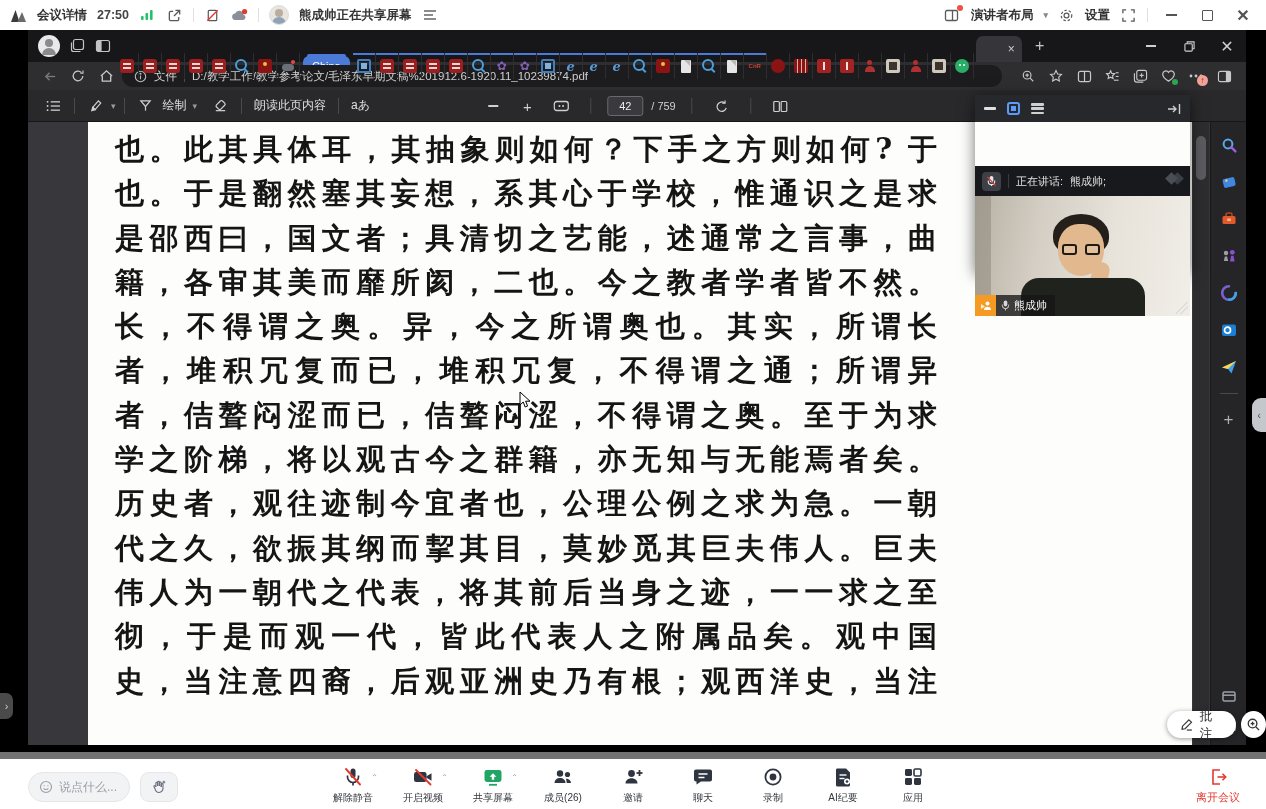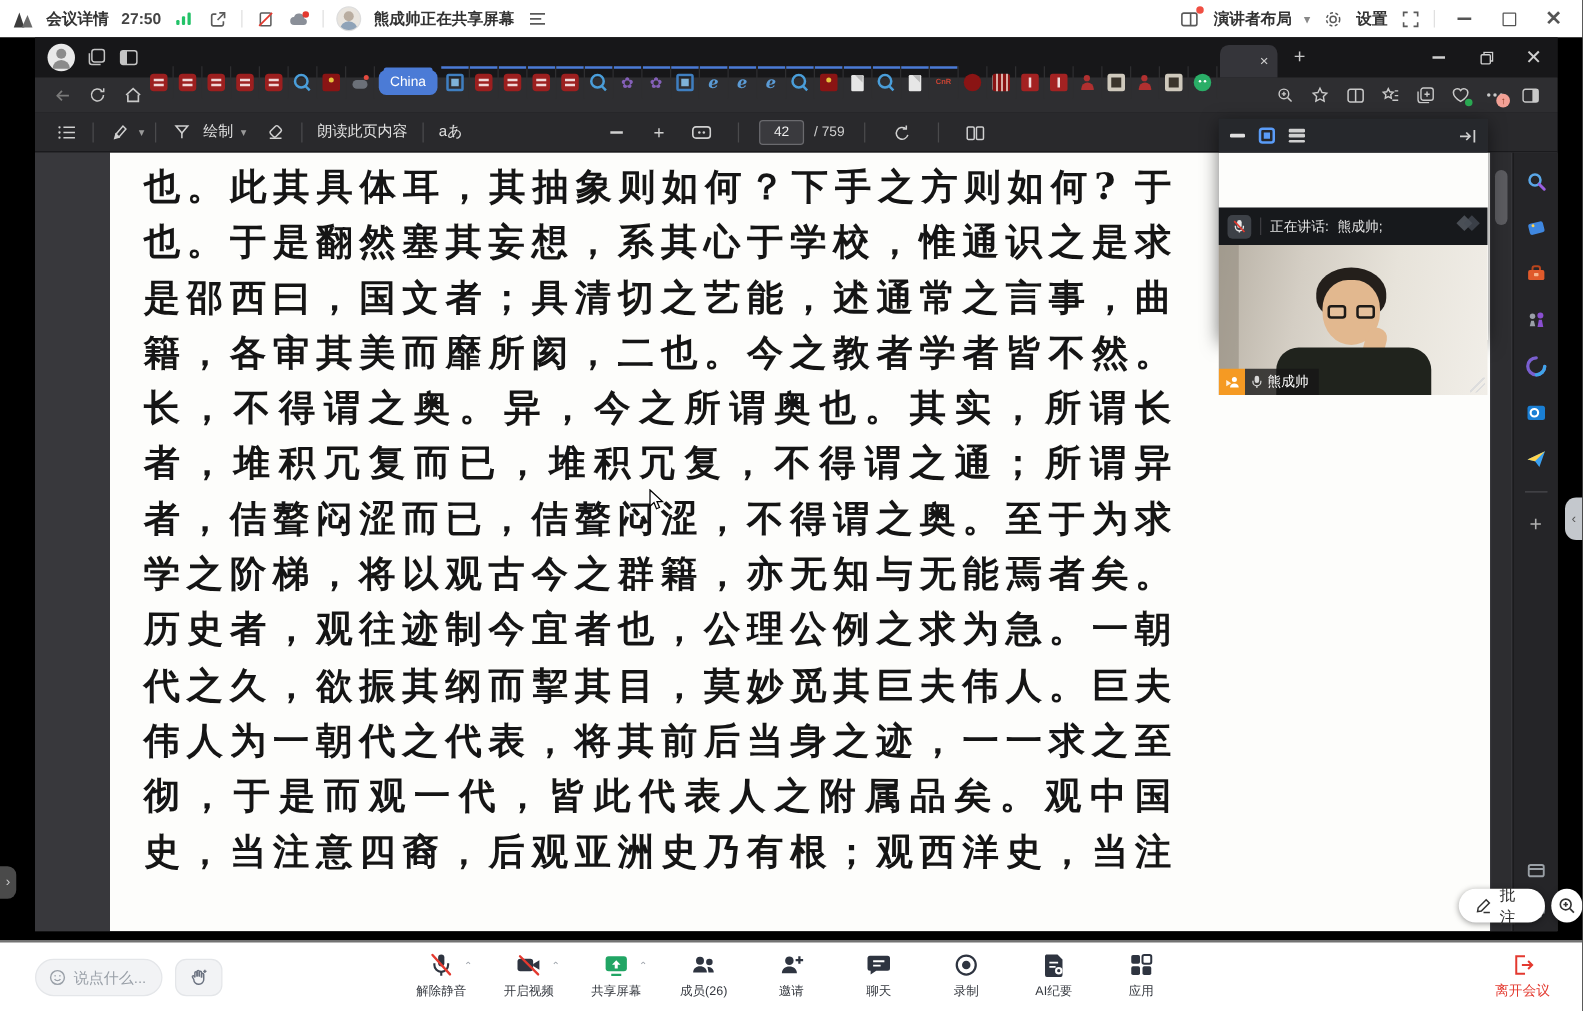--- a/index.html
+++ b/index.html
@@ -137,21 +137,21 @@
   .vv-glasses::before{left:1px;} .vv-glasses::after{right:1px;}
   .vv-body{position:absolute;left:46px;bottom:0;width:124px;height:38px;border-radius:18px 18px 0 0;background:#20231d;}
   .vv-hand{position:absolute;left:116px;top:66px;width:17px;height:30px;border-radius:8px;background:#e2b88f;transform:rotate(14deg);}
   .vname{position:absolute;left:0;bottom:0;display:flex;align-items:stretch;height:21px;}
   .vbadge{width:21px;background:#f59a23;display:flex;align-items:center;justify-content:center;}
   .vnamechip{background:rgba(22,22,22,.78);display:flex;align-items:center;gap:4px;padding:0 8px 0 5px;}
   .vnamechip span{font-size:11px;color:#fff;}
   .vresize{position:absolute;right:2px;bottom:2px;width:12px;height:12px;
            background:linear-gradient(135deg,transparent 0 45%,#ddd 45% 52%,transparent 52% 66%,#ddd 66% 72%,transparent 72%);}
   
-  .bottombar{position:absolute;left:0;bottom:0;width:1266px;height:57px;background:#fff;border-top:2px solid #737373;box-sizing:border-box;}
+  .bottombar{position:absolute;left:0;bottom:0;width:1266px;height:57px;background:#fff;border-top:7px solid #737373;box-sizing:border-box;}
   .chatpill{position:absolute;left:28px;top:13px;width:102px;height:30px;border-radius:16px;background:#f2f3f5;border:1px solid #e4e6e9;
             display:flex;align-items:center;gap:6px;padding:0 10px;box-sizing:border-box;}
   .chatpill span{font-size:12px;color:#9aa0a8;}
   .handbtn{position:absolute;left:140px;top:13px;width:38px;height:30px;border-radius:9px;background:#f2f3f5;border:1px solid #e4e6e9;
            display:flex;align-items:center;justify-content:center;box-sizing:border-box;}
   .centerbtns{position:absolute;left:50%;top:7px;transform:translateX(-50%);display:flex;gap:22px;}
   .cbtn{display:flex;flex-direction:column;align-items:center;gap:3px;min-width:48px;position:relative;background:none;border:none;padding:0;}
   .cbtn .lbl{font-size:10px;color:#33373e;}
   .cbtn .chv{position:absolute;right:-1px;top:7px;font-size:8px;color:#9aa0a8;}
   .leavebtn{position:absolute;right:20px;top:7px;display:flex;flex-direction:column;align-items:center;gap:3px;background:none;border:none;}
@@ -402,20 +402,30 @@
               <path d="M13.5 8a5.5 5.5 0 1 1-1.6-3.9"></path>
               <path d="M13.7 1.8v3h-3" stroke-width="1.3"></path>
             </svg>
         </span>
         <span class="nav-ico">
           <svg width="15" height="14" viewBox="0 0 16 15" fill="none" stroke="#c9c9c9" stroke-width="1.4">
               <path d="M2 7.5L8 2l6 5.5"></path>
               <path d="M3.5 7v6h9V7"></path>
             </svg>
         </span>
+        <div class="url-pill">
+          <svg width="13" height="13" viewBox="0 0 14 14" fill="none" stroke="#b9b9b9" stroke-width="1.2">
+              <circle cx="7" cy="7" r="5.6"></circle>
+              <line x1="7" y1="6" x2="7" y2="10"></line>
+              <circle cx="7" cy="4" r="0.5" fill="#b9b9b9"></circle>
+            </svg>
+          <span class="scheme">文件</span>
+          <span class="sep"></span>
+          <span class="url-txt">D:/教学工作/教学参考论文/毛泽东早期文稿%201912.6-1920.11_10239874.pdf</span>
+        </div>
         <div class="addr-right">
           <span class="nav-ico">
             <svg width="14" height="14" viewBox="0 0 16 16" fill="none" stroke="#c9c9c9" stroke-width="1.3">
                 <circle cx="7" cy="7" r="4.4"></circle>
                 <line x1="10.4" y1="10.4" x2="14" y2="14"></line>
                 <line x1="5" y1="7" x2="9" y2="7"></line>
                 <line x1="7" y1="5" x2="7" y2="9"></line>
               </svg>
           </span>
           <span class="nav-ico">

